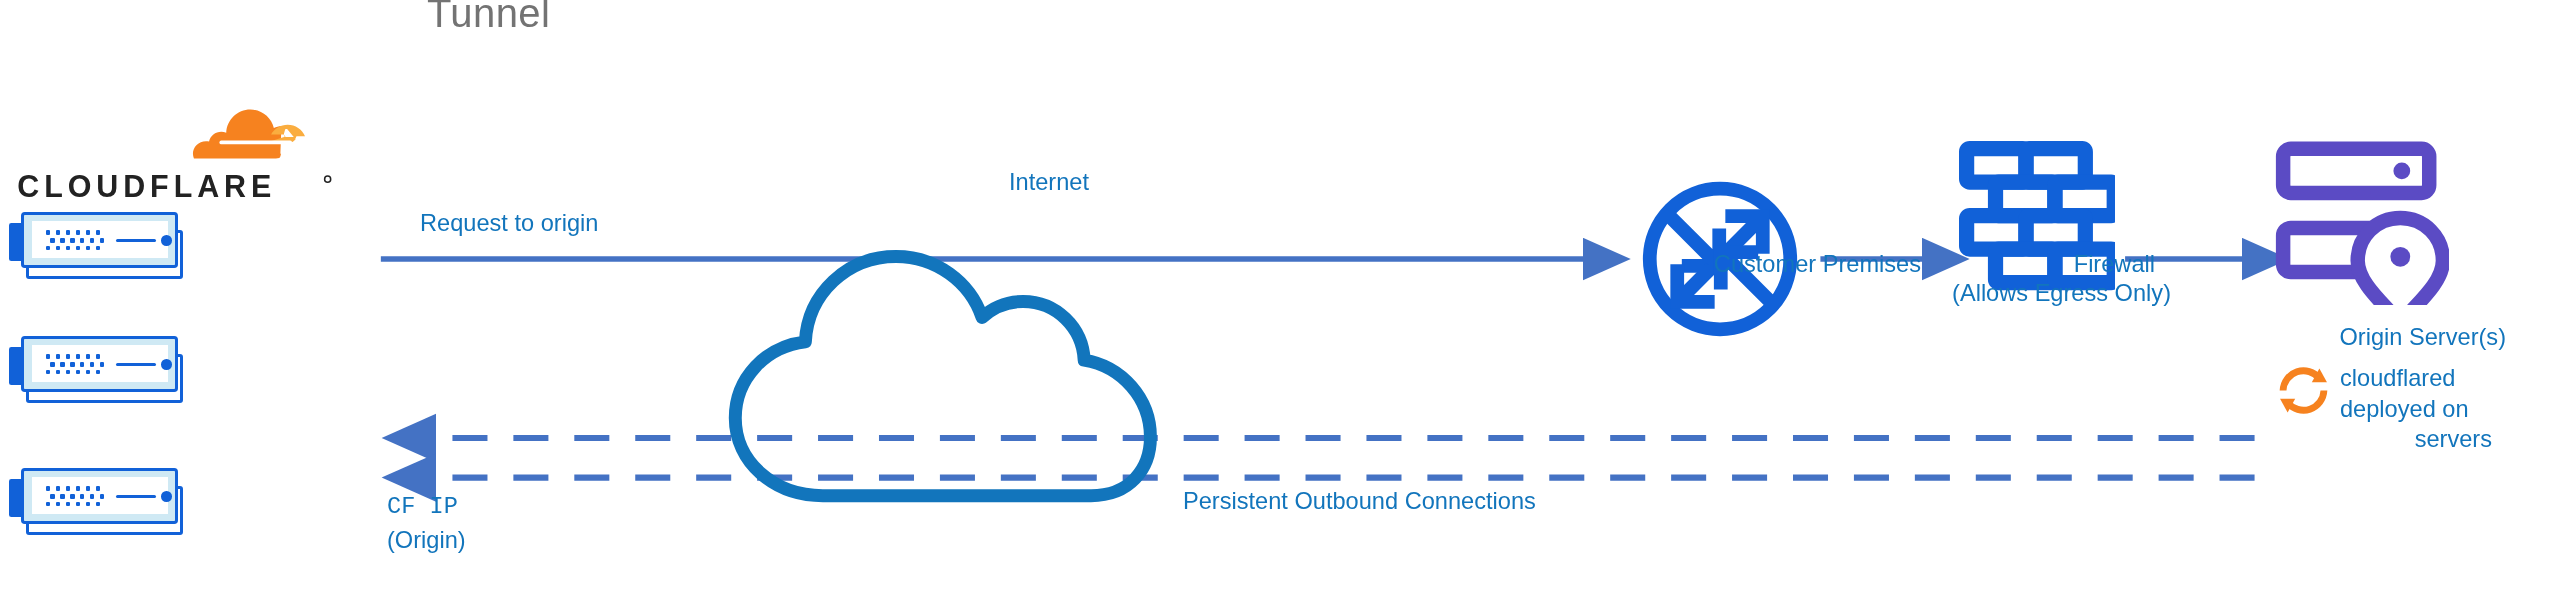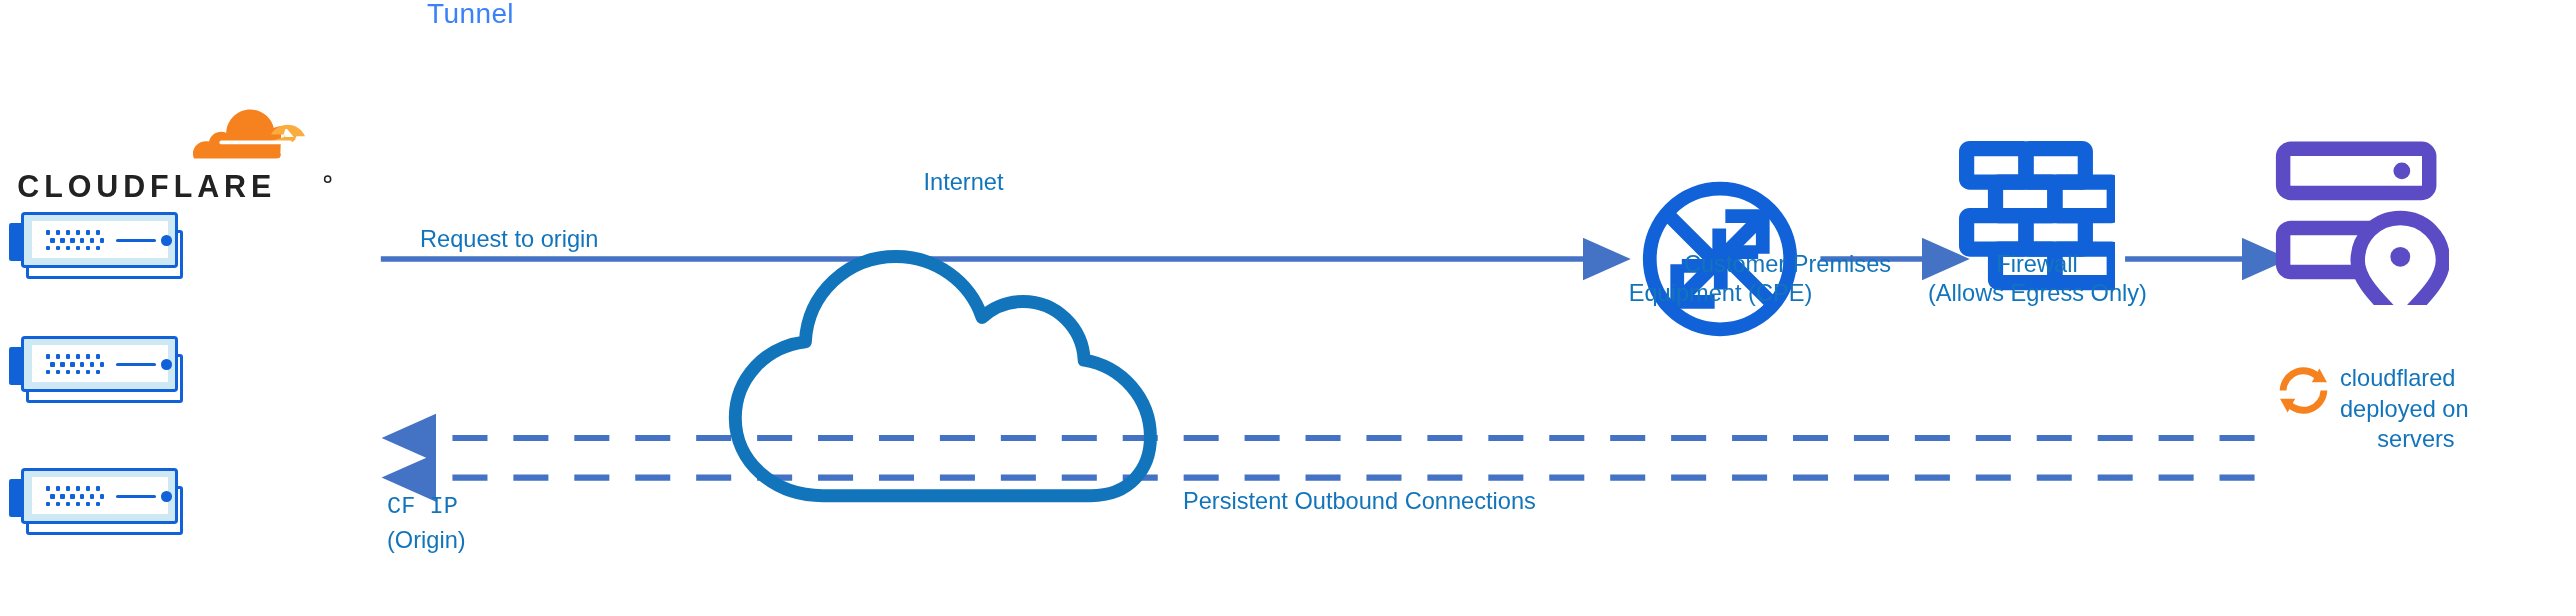--- a/index.html
+++ b/index.html
@@ -14,22 +14,22 @@
     position: relative;
     width: 2576px;
     height: 617px;
     background: #ffffff;
   }
   .abs { position: absolute; }
 
   
   #title {
     left: 427px; top: -1.5px;
-    font-size: 28px;
-    color: #3b82f6;
+    font-size: 40px;
+    color: #737373;
     letter-spacing: 0.4px;
     white-space: nowrap;
   }
 
   
   #cf-logo { left: 17px; top: 108px; width: 320px; height: 97px; }
   #cf-mark { position:absolute; left:137px; top:0px; width:152px; height:59px; }
   #cf-word { position:absolute; left:0px; top:62px; width:320px; height:35px; }
 
   
@@ -63,21 +63,21 @@
     background:#1161d8; border-radius:50%;
   }
 
   
   .lbl {
     color: #1275bc;
     font-size: 23.6px;
     line-height: 29px;
     white-space: nowrap;
   }
-  .lbl.center { text-align: center; }
+  .lbl.center { text-align: right; }
 </style>
 </head>
 <body>
 
 <div id="stage">
 
   <div class="abs lbl" id="title">Tunnel</div>
 
   <div class="abs" id="cf-logo">
     <svg id="cf-mark" viewBox="0 0 200 78">
@@ -224,21 +224,21 @@
              C 308 36, 353 69, 369 116
              C 383 103, 402 95, 423 95
              C 466 95, 501 129, 503 172
              C 552 180, 590 222, 590 273
              C 590 316, 562 350, 512 350
              Z" fill="none" stroke="#1275bc" stroke-width="17" stroke-linejoin="round" stroke-linecap="round"></path>
   </svg>
 
   <div class="abs lbl center" style="left:838px; top:168px; width:251px;">Internet</div>
 
-  <div class="abs lbl" style="left:420px; top:225px;">Request to origin</div>
+  <div class="abs lbl" style="left:420px; top:209px;">Request to origin</div>
 
   <div class="abs lbl" style="left:387px; top:492px;font-family:Liberation Mono, monospace;">CF IP</div>
   <div class="abs lbl" style="left:387px; top:526px;">(Origin)</div>
 
   <div class="abs lbl" style="left:1183px; top:487px;">Persistent Outbound Connections</div>
 
   <svg class="abs" style="left:1636px; top:175px;" width="168" height="168" viewBox="0 0 220 220">
     <circle cx="110" cy="110" r="92" fill="none" stroke="#1161d8" stroke-width="18"></circle>
 
     <g fill="#1161d8">
@@ -253,21 +253,20 @@
     <g fill="#1161d8">
       <path d="M45 175 L45 117 L63 117 L63 144 L92 115 L105 128 L76 157 L103 157 L103 175 Z"></path>
     </g>
 
     <g fill="#1161d8">
       <path d="M169 172 L120 123 L120 150 L102 150 L102 92 L160 92 L160 110 L133 110 L182 159 Z"></path>
     </g>
   </svg>
 
   <div class="abs lbl center" style="left:1654px; top:250px; width:267px;">Customer Premises</div>
-  <div class="abs lbl center" style="left:1587px; top:279px; width:267px;">Equipment (CPE)</div>
 
   <svg class="abs" style="left:1959px; top:141px;" width="156" height="156" viewBox="0 0 205 205">
     <g fill="none" stroke="#1161d8" stroke-width="20" stroke-linejoin="round">
 
       <rect x="10" y="10" width="78" height="44" rx="4"></rect>
       <rect x="88" y="10" width="78" height="44" rx="4"></rect>
 
       <rect x="48" y="54" width="78" height="44" rx="4"></rect>
       <rect x="126" y="54" width="78" height="44" rx="4"></rect>
 
@@ -290,20 +289,21 @@
     <path d="M151 114 L22 114 A10 10 0 0 0 12 124 L12 162 A10 10 0 0 0 22 172 L151 172" fill="none" stroke="#5b4bc4" stroke-width="19" stroke-linecap="round"></path>
 
     <path d="M166 101
              C 134 101, 110 126, 110 157
              C 110 188, 150 218, 166 240
              C 182 218, 222 188, 222 157
              C 222 126, 198 101, 166 101 Z" fill="#ffffff" stroke="#5b4bc4" stroke-width="19" stroke-linejoin="round"></path>
     <circle cx="166" cy="152" r="13" fill="#5b4bc4"></circle>
   </svg>
 
+  <div class="abs lbl center" style="left:2255px; top:323px; width:251px;">Origin Server(s)</div>
 
   <svg class="abs" style="left:2274px; top:361px;" width="59" height="59" viewBox="0 0 78 78">
     <g fill="none" stroke="#f6821f" stroke-width="9" stroke-linecap="butt">
       <path d="M12 39 A27 27 0 0 1 60 23"></path>
       <path d="M66 39 A27 27 0 0 1 18 55"></path>
     </g>
     <path d="M60 10 L70 28 L50 28 Z" fill="#f6821f"></path>
     <path d="M18 68 L8 50 L28 50 Z" fill="#f6821f"></path>
   </svg>
 

